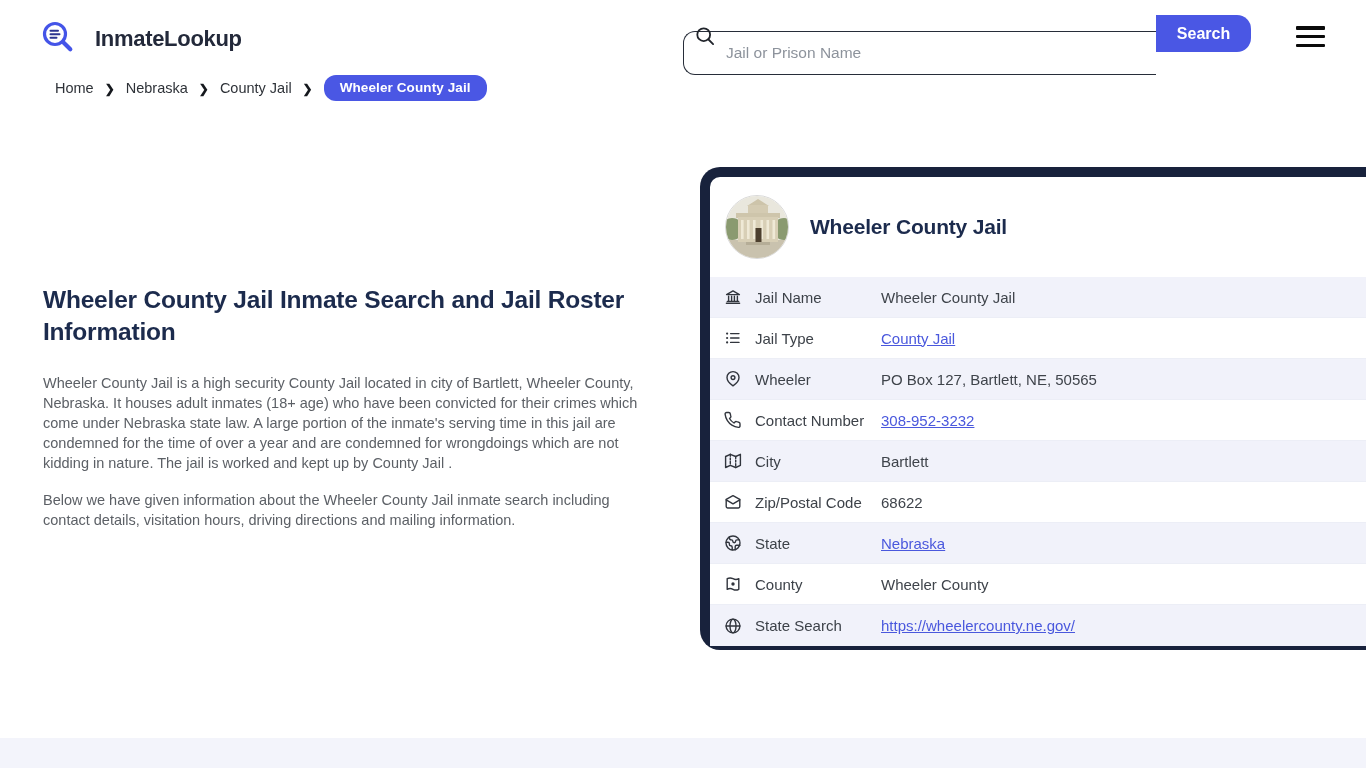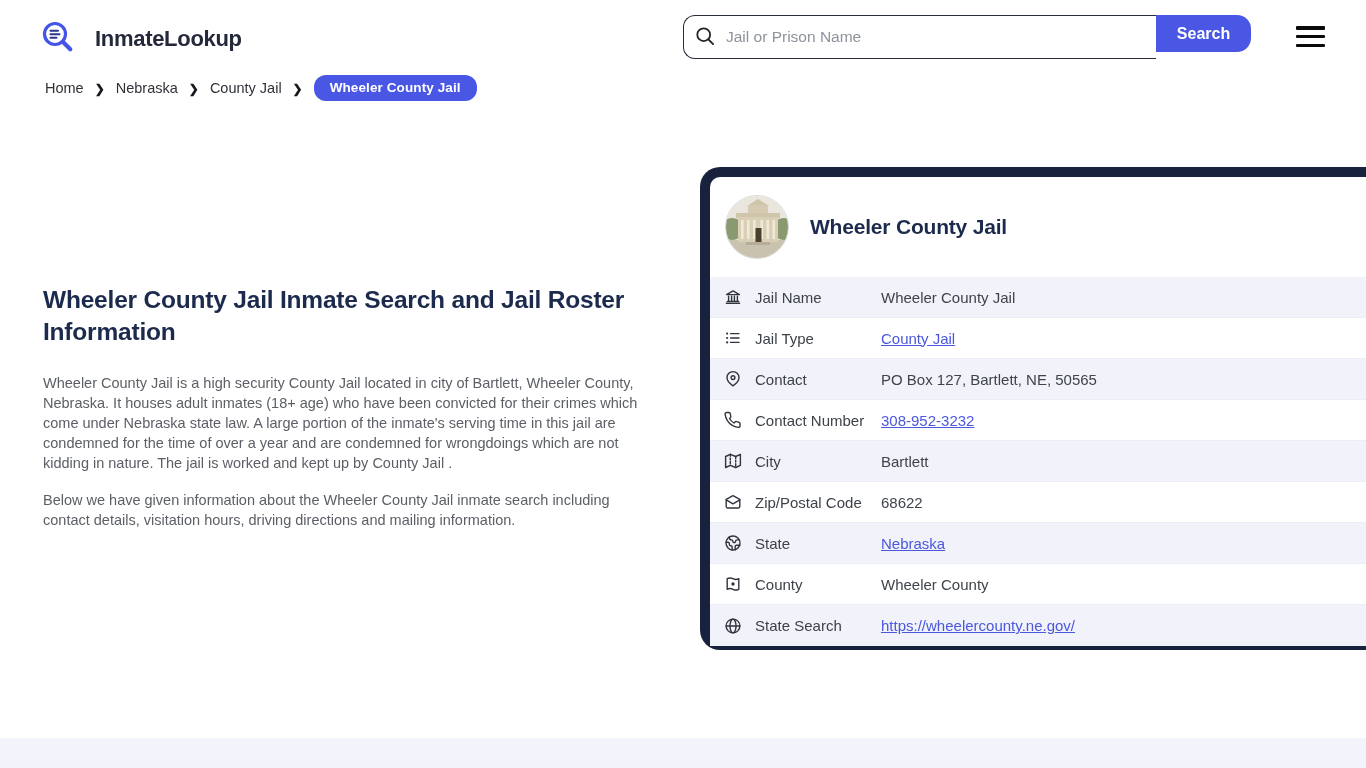--- a/index.html
+++ b/index.html
@@ -11,35 +11,35 @@
 
   
   .logo { position:absolute; left:40px; top:19px; display:flex; align-items:center; gap:19px; cursor:pointer; }
   .logo-text { font-size:22px; font-weight:700; color:#23293a; letter-spacing:-0.3px; }
 
   .search-wrap { position:absolute; left:683px; top:15px; width:568px; height:44px; display:flex; }
   .search-box { position:relative; flex:1; }
   .search-box input {
     width:100%; height:44px; border:1.6px solid #272d39; border-right:none;
     border-radius:12px 0 0 12px; padding:0 10px 0 42px; font-size:15.5px;
-    font-family:"Liberation Sans", sans-serif; color:#444; outline:none; background:#fff;
+    font-family:"Liberation Sans", sans-serif; color:#444; outline:none; background:#fff;margin-top:16px;
   }
   .search-box input::placeholder { color:#8d939c; }
   .search-box .sicon { position:absolute; left:12px; top:11px; width:21px; height:21px; }
   .search-btn {
     width:95px; height:37px; border:none; border-radius:0 14px 14px 0;
     background:#4a57e4; color:#fff; font-size:16px; font-weight:700;
     font-family:"Liberation Sans", sans-serif; cursor:pointer;
   }
   .menu-btn { position:absolute; left:1296px; top:26px; width:29px; cursor:pointer; }
   .menu-btn span { display:block; width:29px; height:3.6px; background:#0a0a0a; margin:0 0 5.2px 0; border-radius:1px; }
   .menu-btn span:last-child { margin-bottom:0; }
 
   
-  .breadcrumb { position:absolute; left:45px; top:75px; display:flex; align-items:center; gap:11px; }
+  .breadcrumb { position:absolute; left:55px; top:75px; display:flex; align-items:center; gap:11px; }
   .crumb { font-size:14.5px; color:#2e3238; font-weight:500; text-decoration:none; cursor:pointer; }
   .chev { font-size:12px; font-weight:700; color:#15181d; line-height:1; padding-top:1px; }
   .crumb-badge {
     background:#4a57e4; color:#fff; font-size:13.5px; font-weight:700;
     padding:5px 16px 6px; border-radius:12px; letter-spacing:0.1px;
   }
 
   
   .article { position:absolute; left:43px; top:276px; width:600px; }
   .article h1 { margin:8px 0 25px 0; font-size:24.5px; line-height:32px; font-weight:800; color:#1c2b4d; letter-spacing:-0.2px; }
@@ -163,21 +163,21 @@
         <span class="rlabel">Jail Type</span>
         <a href="#" class="rvalue">County Jail</a>
       </div>
       <div class="row">
         <span class="ricon">
           <svg width="18" height="18" viewBox="0 0 18 18" fill="none" stroke="currentColor" stroke-width="1.4" stroke-linecap="round" stroke-linejoin="round">
             <path d="M15 7.6c0 4.3-6 8.3-6 8.3s-6-4-6-8.3a6 6 0 0 1 12 0z"></path>
             <circle cx="9" cy="7.6" r="1.9"></circle>
           </svg>
         </span>
-        <span class="rlabel">Contact</span>
+        <span class="rlabel">Wheeler</span>
         <span class="rvalue">PO Box 127, Bartlett, NE, 50565</span>
       </div>
       <div class="row">
         <span class="ricon">
           <svg width="18" height="18" viewBox="0 0 18 18" fill="none" stroke="currentColor" stroke-width="1.4" stroke-linecap="round" stroke-linejoin="round">
             <path d="M16 12.7v2.2a1.5 1.5 0 0 1-1.6 1.5 14.8 14.8 0 0 1-6.5-2.3 14.6 14.6 0 0 1-4.5-4.5A14.8 14.8 0 0 1 1.1 3.1 1.5 1.5 0 0 1 2.6 1.5h2.2a1.5 1.5 0 0 1 1.5 1.3c.1.8.3 1.5.5 2.1a1.5 1.5 0 0 1-.3 1.6l-1 1a12 12 0 0 0 4.5 4.5l1-1a1.5 1.5 0 0 1 1.6-.3c.6.2 1.3.4 2.1.5A1.5 1.5 0 0 1 16 12.7z"></path>
           </svg>
         </span>
         <span class="rlabel">Contact Number</span>
         <a href="#" class="rvalue">308-952-3232</a>

